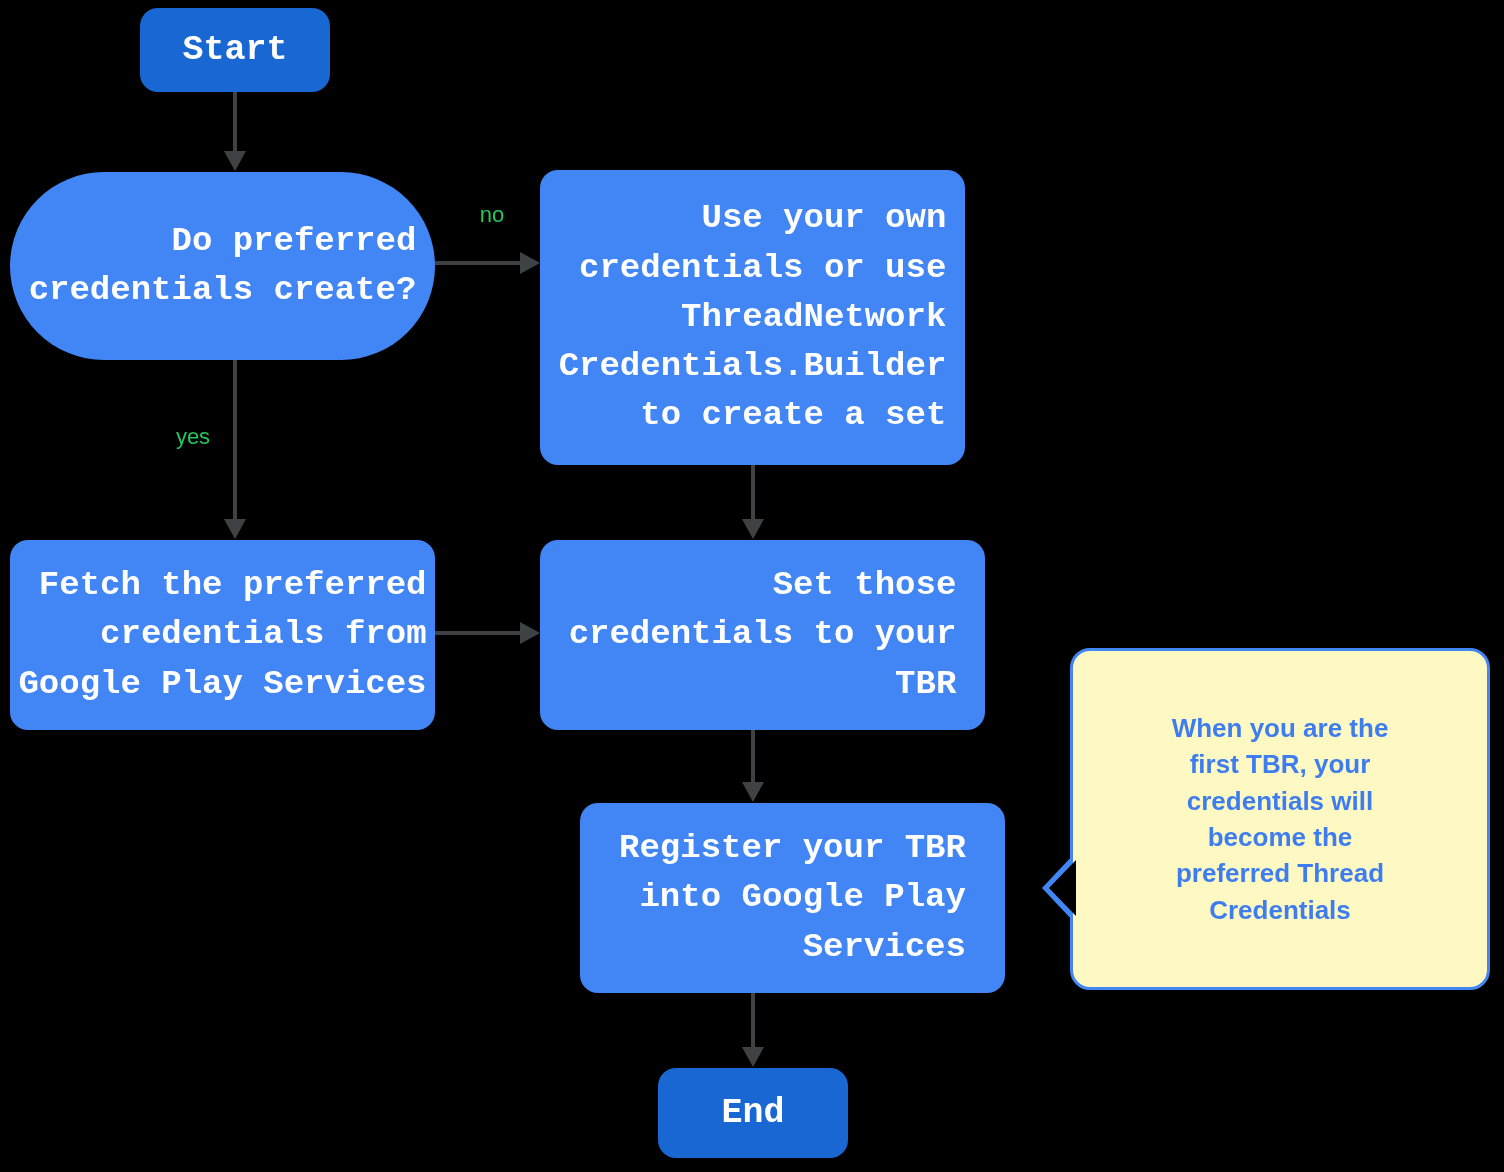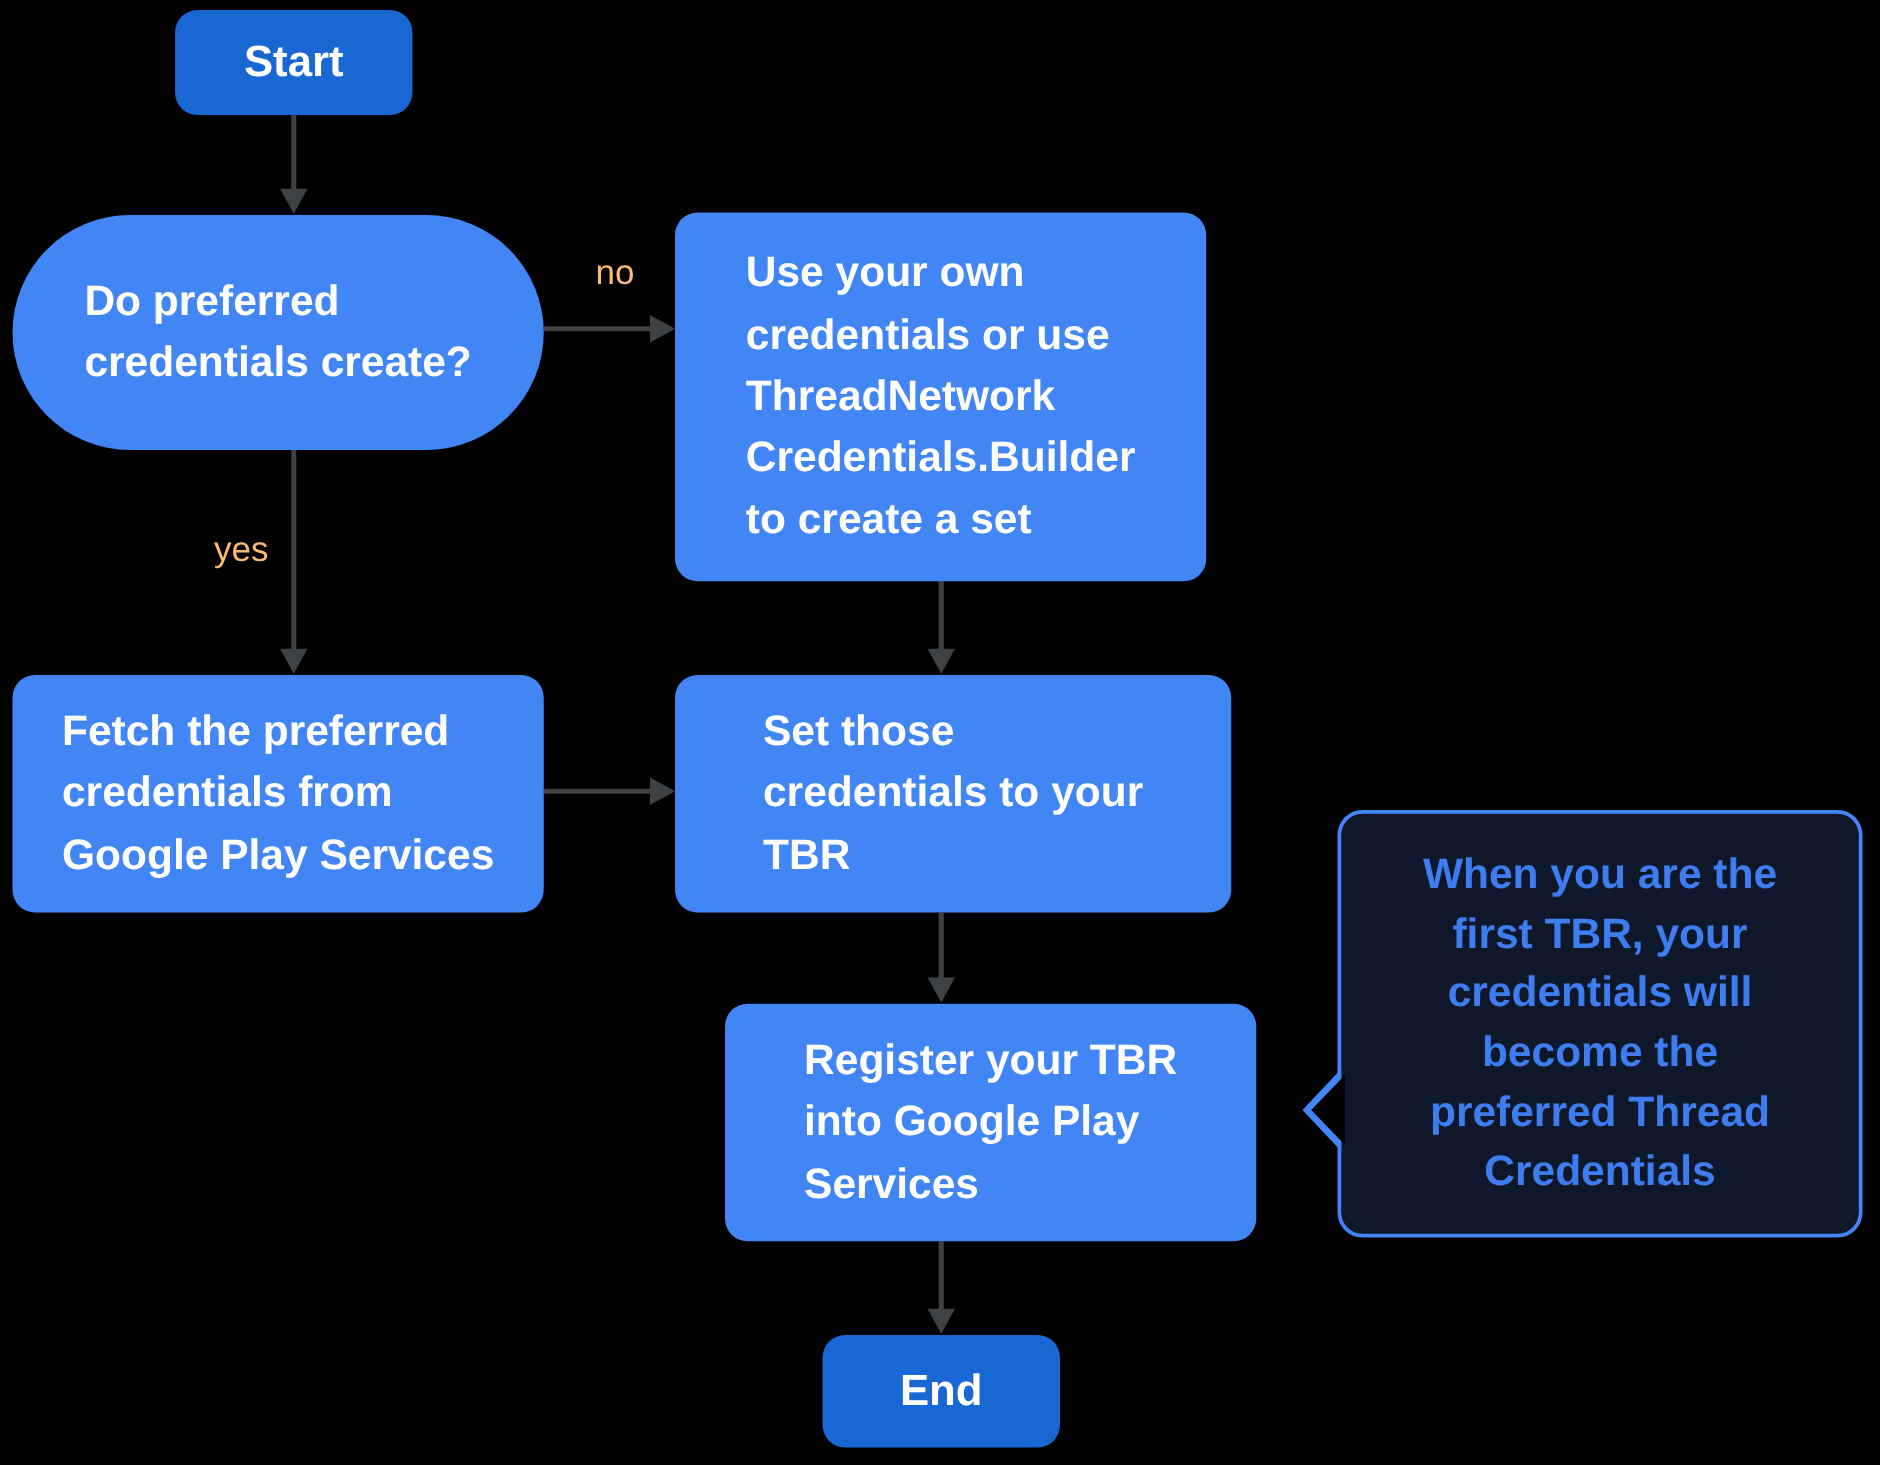--- a/index.html
+++ b/index.html
@@ -19,69 +19,70 @@
     position: absolute;
     left: 0;
     top: 0;
     pointer-events: none;
   }
   .node {
     position: absolute;
     display: flex;
     align-items: center;
     justify-content: center;
-    text-align: left;
+    text-align: right;
     color: #ffffff;
     font-weight: 600;
     font-size: 34px;
     line-height: 1.45;
     white-space: pre-line;
     box-sizing: border-box;
+    font-family: Liberation Mono, monospace;
   }
   .process {
     background: #4285F4;
     border-radius: 18px;
   }
   .terminal {
     background: #1967D2;
     border-radius: 18px;
     font-size: 35px;
   }
   .node-start    { left: 140px; top: 8px;    width: 190px; height: 84px;  }
   .node-decision { left: 10px;  top: 172px;  width: 425px; height: 188px; background:#4285F4; border-radius: 94px; }
   .node-use-own  { left: 540px; top: 170px;  width: 425px; height: 295px; }
   .node-fetch    { left: 10px;  top: 540px;  width: 425px; height: 190px; }
   .node-set      { left: 540px; top: 540px;  width: 445px; height: 190px; }
   .node-register { left: 540px; top: 803px;  width: 425px; height: 190px; margin-left: 40px; }
   .node-end      { left: 658px; top: 1068px; width: 190px; height: 90px;  }
   .edge-label {
     position: absolute;
-    color: #fdba74;
-    font-size: 28px;
+    color: #22c55e;
+    font-size: 22px;
     font-weight: 500;
     text-align: center;
   }
   .edge-label-no  { left: 460px; top: 202px; width: 64px; }
   .edge-label-yes { left: 158px; top: 424px; width: 70px; }
   .callout {
     position: absolute;
     left: 1070px;
     top: 648px;
     width: 420px;
     height: 342px;
     box-sizing: border-box;
-    background: #0f172a;
+    background: #fef9c3;
     border: 3px solid #4285F4;
     border-radius: 20px;
     color: #3E7DF0;
     display: flex;
     align-items: center;
     justify-content: center;
     text-align: center;
-    font-size: 34px;
+    font-size: 26px;
     font-weight: 600;
     line-height: 1.4;
     white-space: pre-line;
   }
   .callout-tail-outer {
     position: absolute;
     left: -31px;
     top: 204px;
     width: 0; height: 0;
     border-top: 33px solid transparent;

